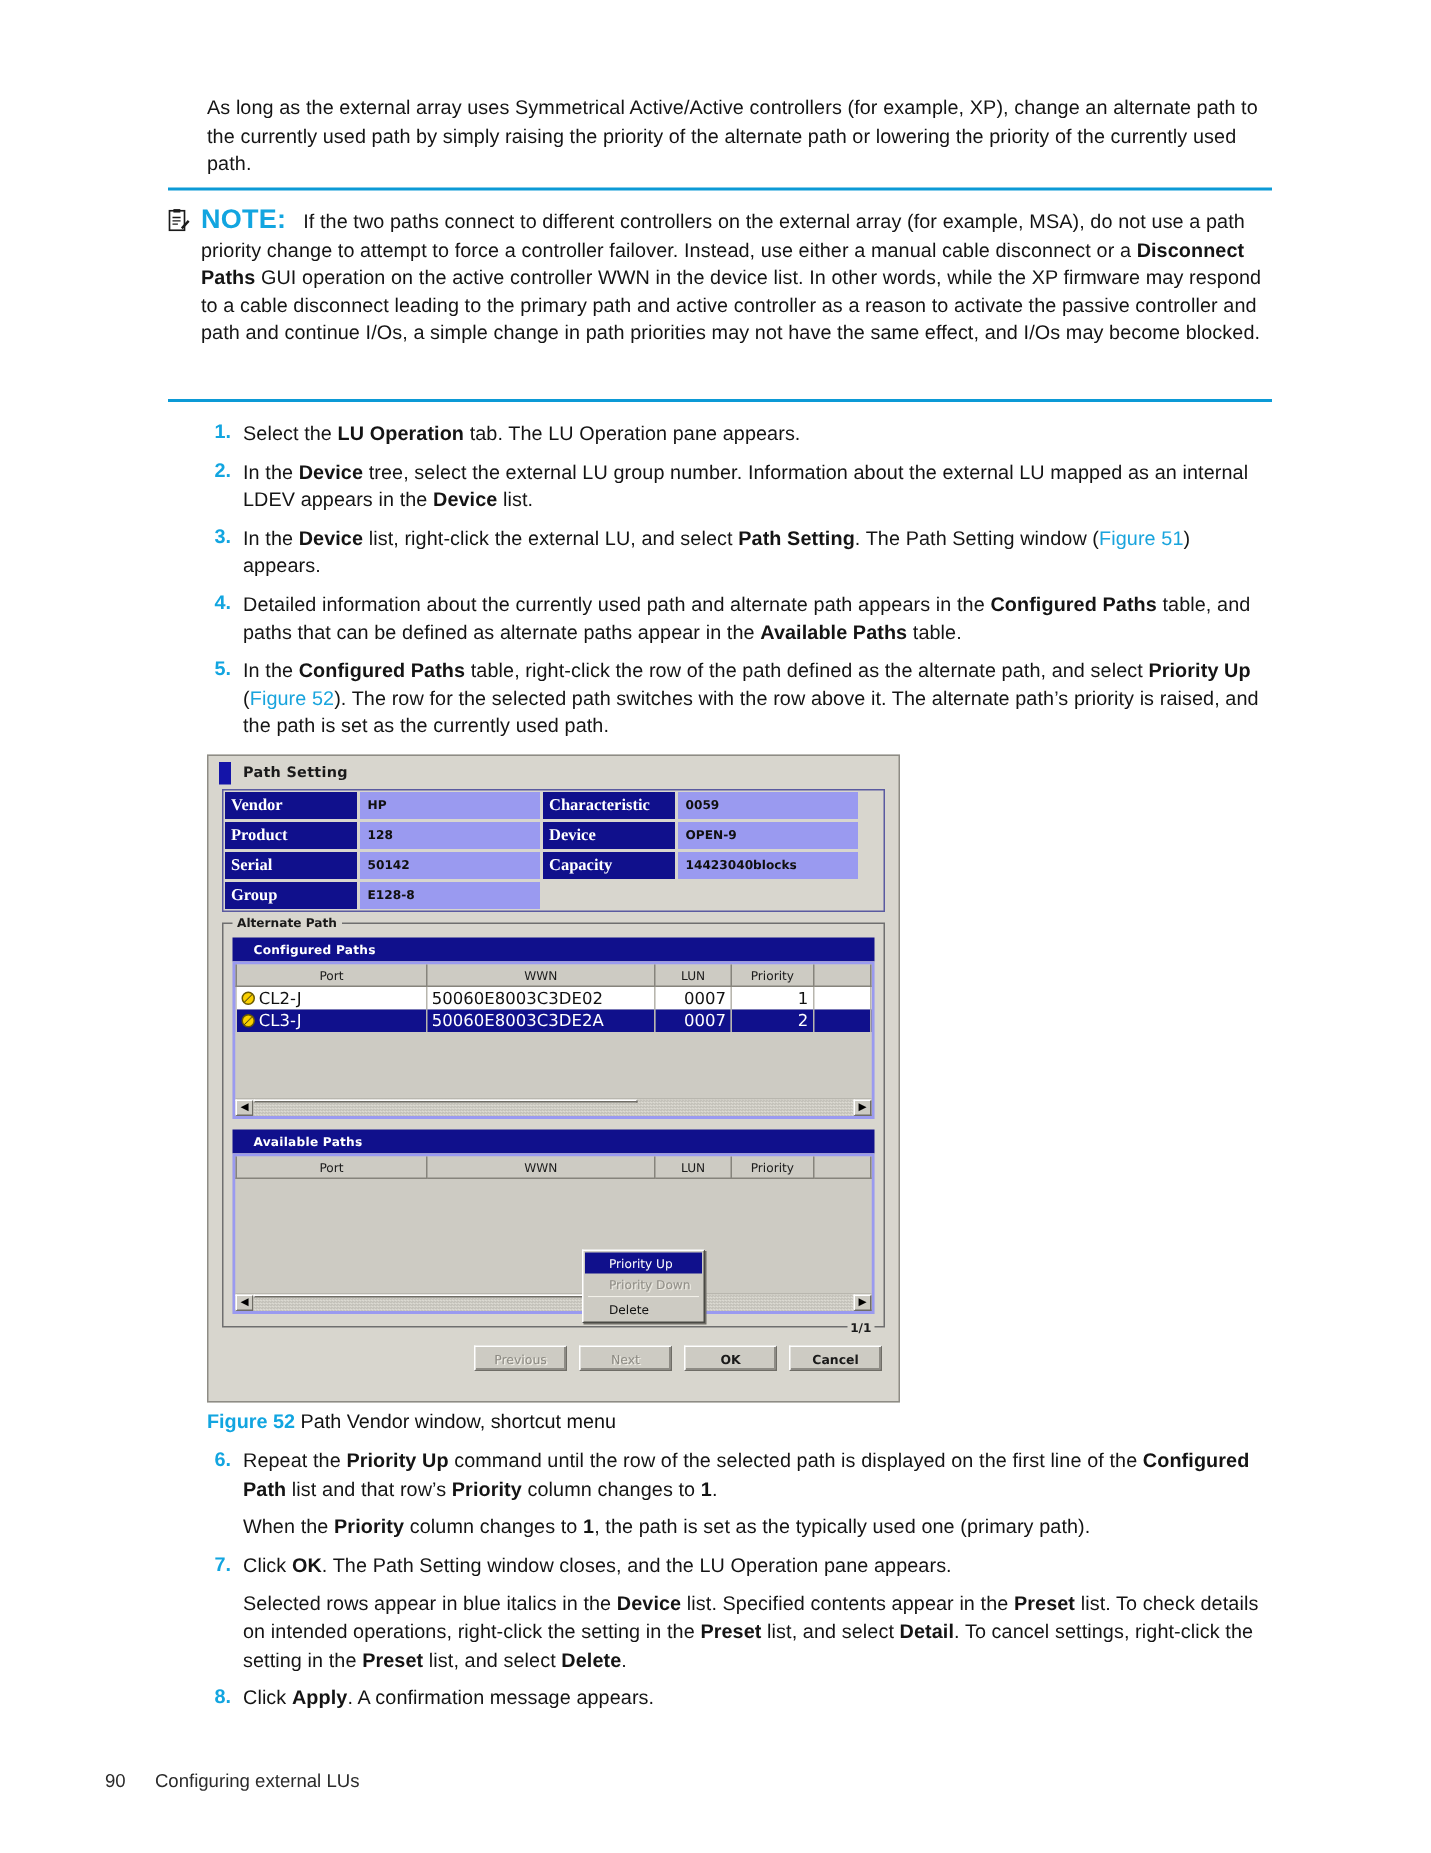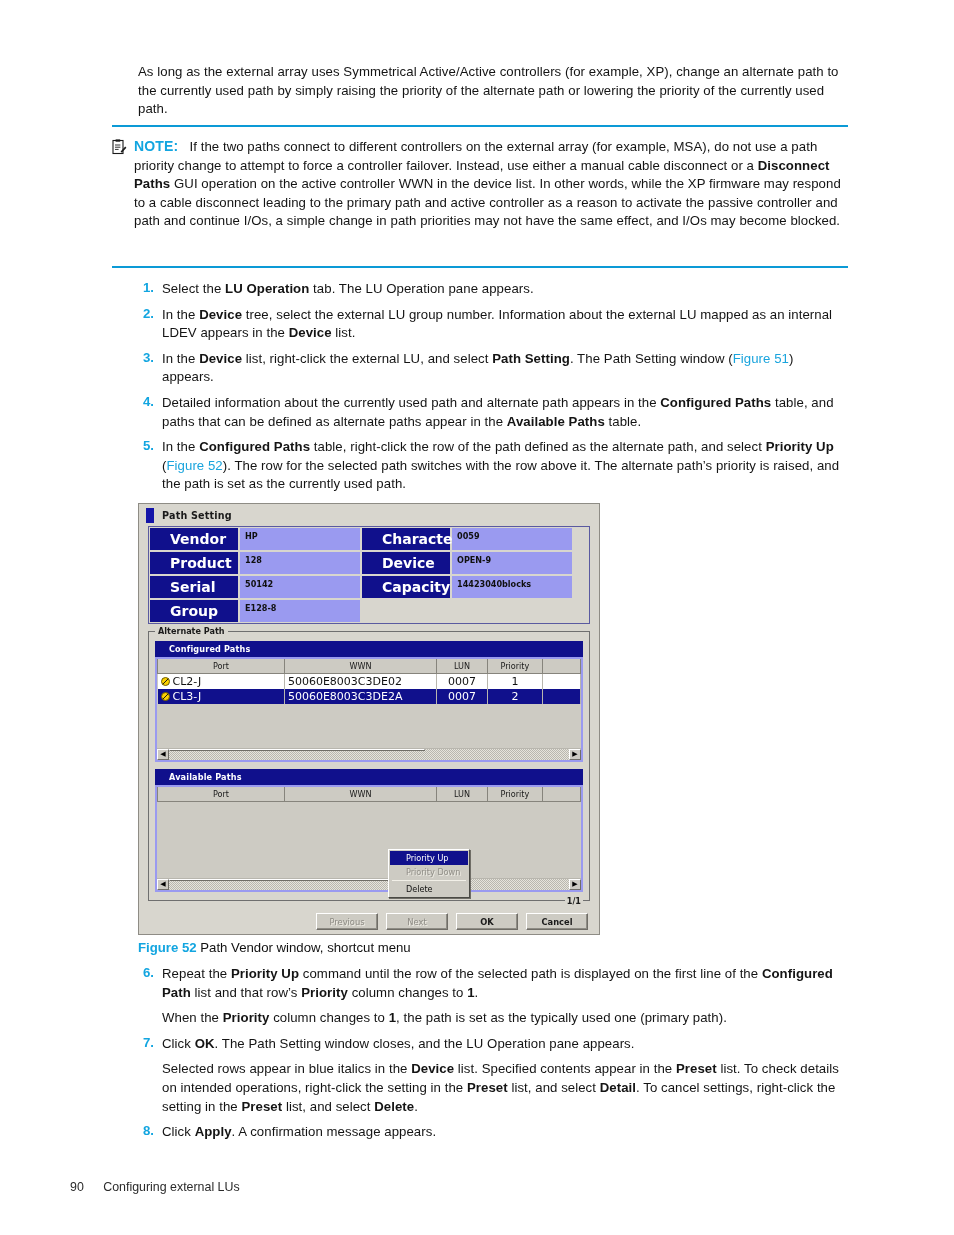--- a/index.html
+++ b/index.html
@@ -30,21 +30,21 @@
   #intro {
     position:absolute; left:138px; top:50px; width:710px;
   }
 
   
   #note-block { position:absolute; left:112px; top:125px; width:738px; }
   .rule { height:2px; background:#0c9ad6; width:736px; }
   .note-body { display:flex; margin-top:10px; }
   .note-icon { width:22px; flex:0 0 22px; padding-top:2px; }
   .note-content { flex:1 1 auto; }
-  .note-label { color:#12a5e0; font-weight:bold; font-size:14px; letter-spacing:.01em; }
+  .note-label { color:#12a5e0; font-weight:bold; font-size:18px; letter-spacing:.01em; }
   #note-rule-bottom { position:absolute; left:0px; top:141px; }
 
   
   .olist { position:absolute; }
   .oitem { display:flex; margin-bottom:7px; }
   .onum {
     color:#12a5e0; font-weight:bold; font-size:13.2px;
     width:24px; flex:0 0 24px; text-align:right; padding-right:8px;
   }
   .otext { flex:1 1 auto; }
@@ -67,21 +67,21 @@
   .dlg-title-row { display:flex; align-items:center; height:22px; padding-left:7px; }
   .dlg-title-mark { width:8px; height:15px; background:#1414a8; margin-right:8px; }
   .dlg-title-text { font-weight:bold; font-size:9.6px; color:#1a1a1a; letter-spacing:.02em; }
 
   
   .info-wrap {
     margin:0 9px; border:1px solid #5a5aa0; background:#d8d6ce;
     padding:1px;
   }
   .info-grid { display:grid; grid-template-columns: 88px 120px 88px 120px; gap:2px; }
-  .ih { background:#10108c; color:#fff; font-weight:bold; padding:3px 20px; font-size:14px; white-space:nowrap; }
+  .ih { background:#10108c; color:#fff; font-weight:bold; padding:3px 4px; font-size:11px; white-space:nowrap;font-family:Liberation Serif, serif; }
   .iv { background:#9a9af0; color:#101010; font-weight:bold; padding:3px 5px; font-size:8.1px; white-space:nowrap; }
   .iv.blank { background:#d8d6ce; }
   .ih.blank  { background:#d8d6ce; }
 
   
   .alt-fs {
     margin:7px 9px 0 9px; border:1px solid #6f6f6f; position:relative;
     padding:9px 6px 8px 6px;
   }
   .alt-legend {
@@ -98,21 +98,21 @@
   table.paths { width:100%; border-collapse:collapse; table-layout:fixed; }
   table.paths th {
     background:#cdcbc3; border:1px solid #86847c; border-top:none;
     font-weight:normal; font-size:8.1px; padding:2px 0; color:#1a1a1a;
   }
   table.paths td {
     border-right:1px solid #b8b6ae; font-size:11px; padding:1px 3px; height:13px;
     background:#ffffff; color:#111;
   }
   tr.sel td { background:#10108c; color:#ffffff; }
-  td.c { text-align:center; }
+  td.c { text-align:right; }
   .cell-port { display:flex; align-items:center; gap:3px; }
   .port-icon {
     width:9px; height:9px; border-radius:50%;
     background:
       linear-gradient(135deg,#fad000 0 48%, #1a1a1a 48% 52%, #fad000 52% 100%);
     border:1px solid #6b5a00; flex:0 0 9px;
   }
   .filler { height:44px; background:#cdcbc3; }
   .filler2 { height:76px; background:#cdcbc3; }
 

